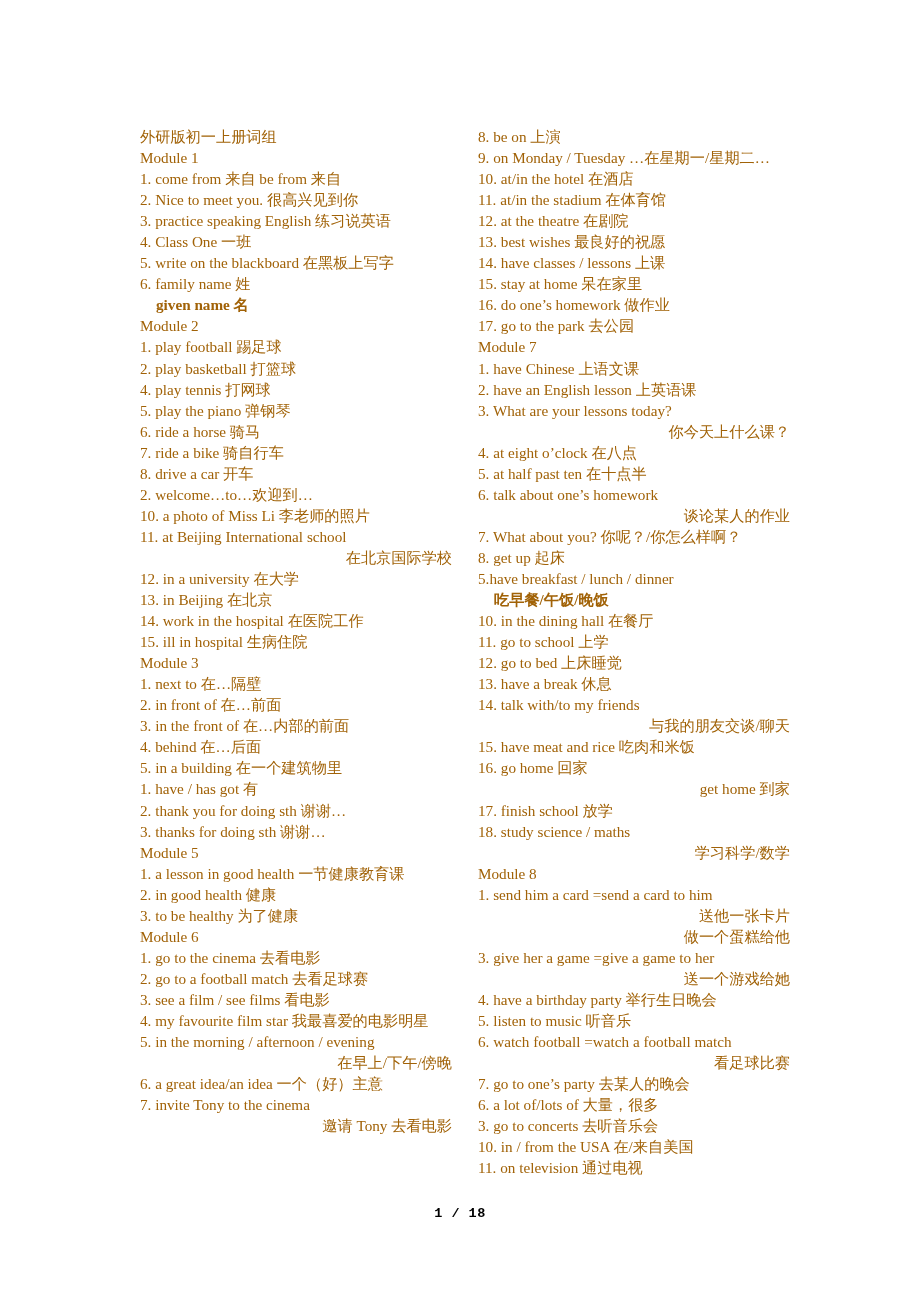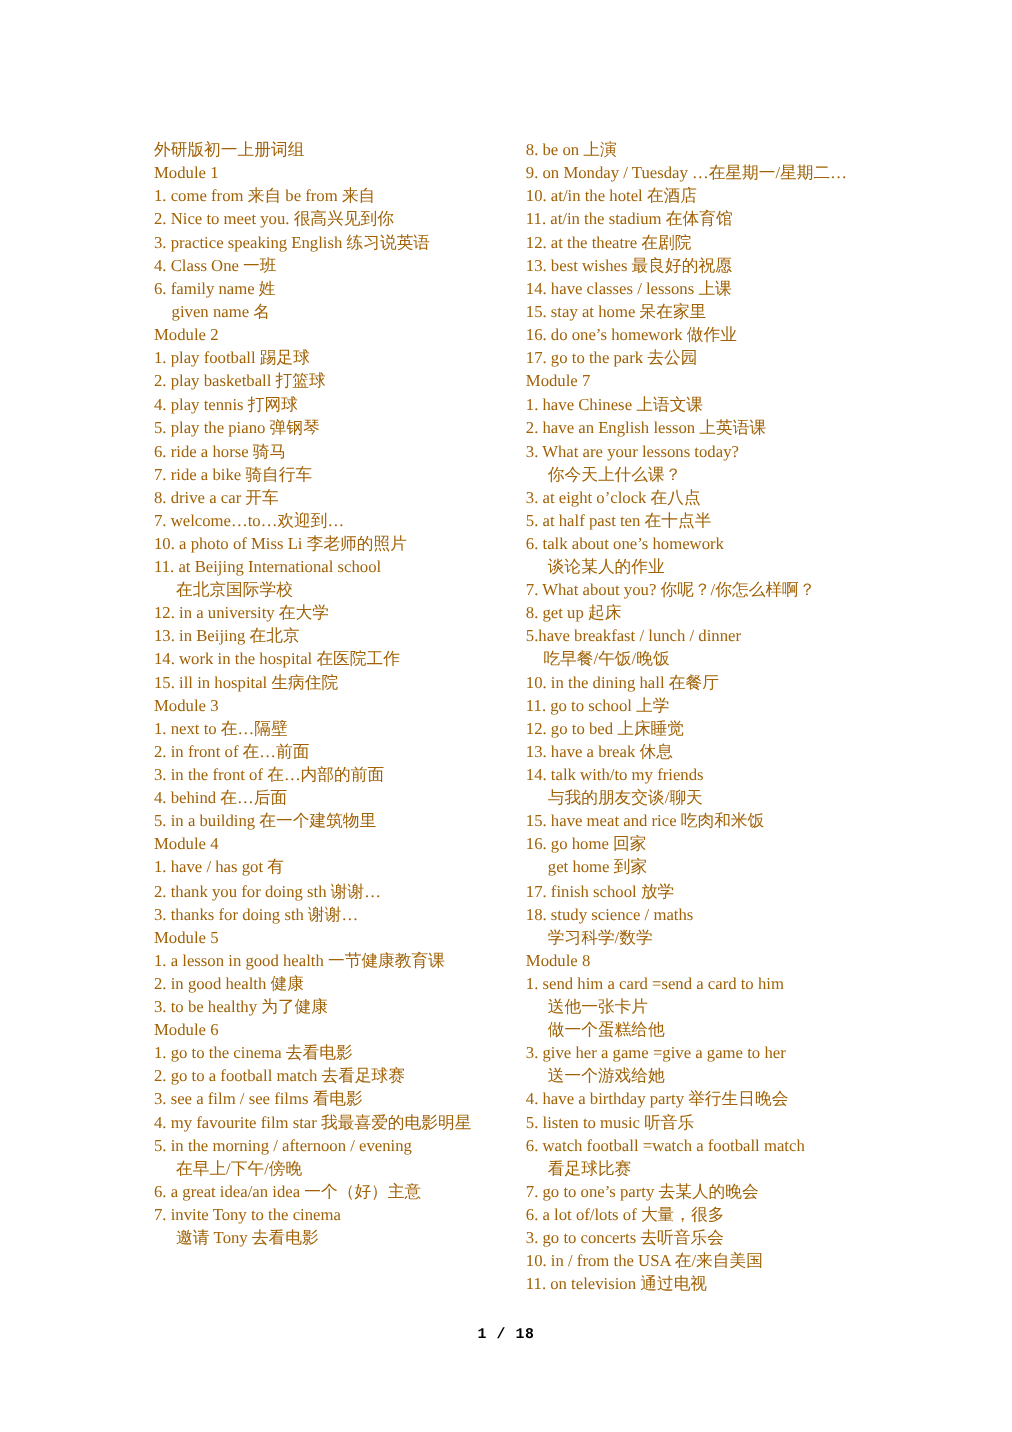--- a/index.html
+++ b/index.html
@@ -38,22 +38,22 @@
   .line {
     white-space: normal;
     word-break: normal;
     overflow-wrap: break-word;
     text-align: left;
     margin: 0;
     padding: 0;
   }
 
   
-  .line.indent  { padding-left: 16px; }
-  .line.indent2 { padding-left: 20px; }
+  .line.indent  { padding-left: 16px; font-weight: bold; }
+  .line.indent2 { padding-left: 20px; text-align: right; }
 
   .footer {
     position: absolute;
     left: 0;
     top: 1206px;
     width: 920px;
     text-align: center;
     font-size: 13.5px;
     font-weight: bold;
     font-family: Liberation Mono, monospace;
@@ -66,45 +66,45 @@
 
 <div id="page">
 
   <div class="column" id="col-left">
       <div class="line">外研版初一上册词组</div>
       <div class="line">Module 1</div>
       <div class="line">1. come from 来自    be from  来自</div>
       <div class="line">2. Nice to meet you. 很高兴见到你</div>
       <div class="line">3. practice speaking English 练习说英语</div>
       <div class="line">4. Class One  一班</div>
+      <div class="line">5. write on the blackboard 在黑板上写字</div>
       <div class="line">6. family name 姓</div>
       <div class="line indent">given name 名</div>
       <div class="line">Module 2</div>
       <div class="line">1. play football 踢足球</div>
       <div class="line">2. play basketball 打篮球</div>
       <div class="line">4. play tennis 打网球</div>
       <div class="line">5. play the piano 弹钢琴</div>
       <div class="line">6. ride a horse 骑马</div>
       <div class="line">7. ride a bike 骑自行车</div>
       <div class="line">8. drive a car 开车</div>
-      <div class="line">7. welcome…to…欢迎到…</div>
+      <div class="line">2. welcome…to…欢迎到…</div>
       <div class="line">10. a photo of   Miss Li 李老师的照片</div>
       <div class="line">11. at Beijing International school</div>
       <div class="line indent2">在北京国际学校</div>
       <div class="line">12. in a university    在大学</div>
       <div class="line">13. in Beijing 在北京</div>
       <div class="line">14. work in the hospital 在医院工作</div>
       <div class="line">15. ill in hospital 生病住院</div>
       <div class="line">Module 3</div>
       <div class="line">1. next to 在…隔壁</div>
       <div class="line">2. in front of 在…前面</div>
       <div class="line">3. in the front of 在…内部的前面</div>
       <div class="line">4. behind 在…后面</div>
       <div class="line">5. in a building 在一个建筑物里</div>
-      <div class="line">Module 4</div>
       <div class="line">1. have / has got 有</div>
       <div class="line">2. thank you for doing sth    谢谢…</div>
       <div class="line">3. thanks for doing sth   谢谢…</div>
       <div class="line">Module 5</div>
       <div class="line">1. a lesson in good health 一节健康教育课</div>
       <div class="line">2. in good health 健康</div>
       <div class="line">3. to be healthy 为了健康</div>
       <div class="line">Module 6</div>
       <div class="line">1. go to the cinema 去看电影</div>
       <div class="line">2. go to a football match 去看足球赛</div>
@@ -126,21 +126,21 @@
       <div class="line">13. best wishes 最良好的祝愿</div>
       <div class="line">14. have classes / lessons 上课</div>
       <div class="line">15. stay at home 呆在家里</div>
       <div class="line">16. do one’s homework 做作业</div>
       <div class="line">17. go to the park 去公园</div>
       <div class="line">Module 7</div>
       <div class="line">1. have Chinese 上语文课</div>
       <div class="line">2. have an English lesson 上英语课</div>
       <div class="line">3. What are your lessons today?</div>
       <div class="line indent2">你今天上什么课？</div>
-      <div class="line">3. at eight o’clock 在八点</div>
+      <div class="line">4. at eight o’clock 在八点</div>
       <div class="line">5. at half past ten 在十点半</div>
       <div class="line">6. talk about one’s homework</div>
       <div class="line indent2">谈论某人的作业</div>
       <div class="line">7. What about you? 你呢？/你怎么样啊？</div>
       <div class="line">8. get up 起床</div>
       <div class="line">5.have breakfast / lunch / dinner</div>
       <div class="line indent">吃早餐/午饭/晚饭</div>
       <div class="line">10. in the dining hall 在餐厅</div>
       <div class="line">11. go to school 上学</div>
       <div class="line">12. go to bed 上床睡觉</div>

